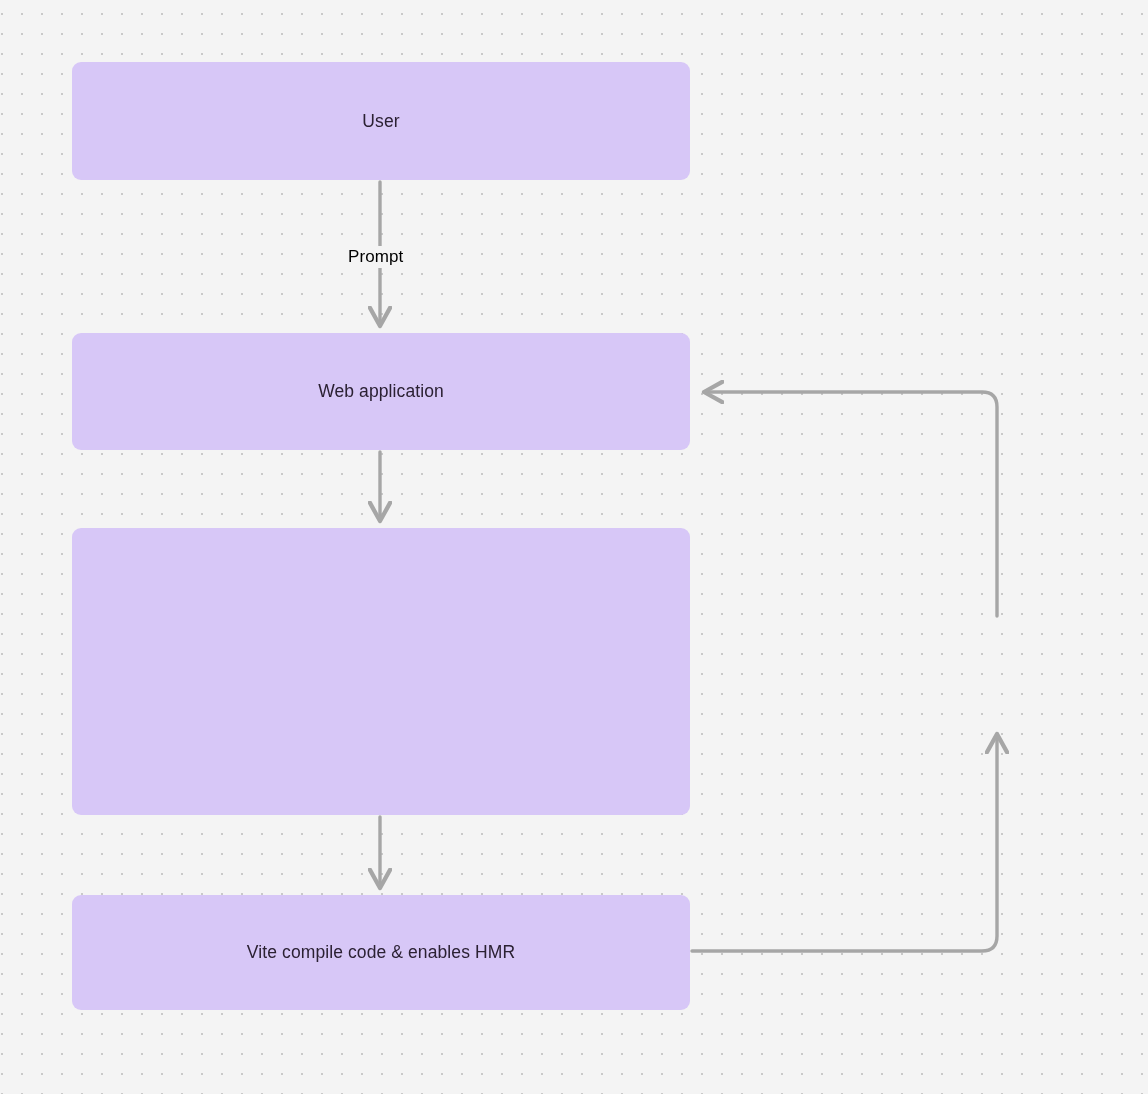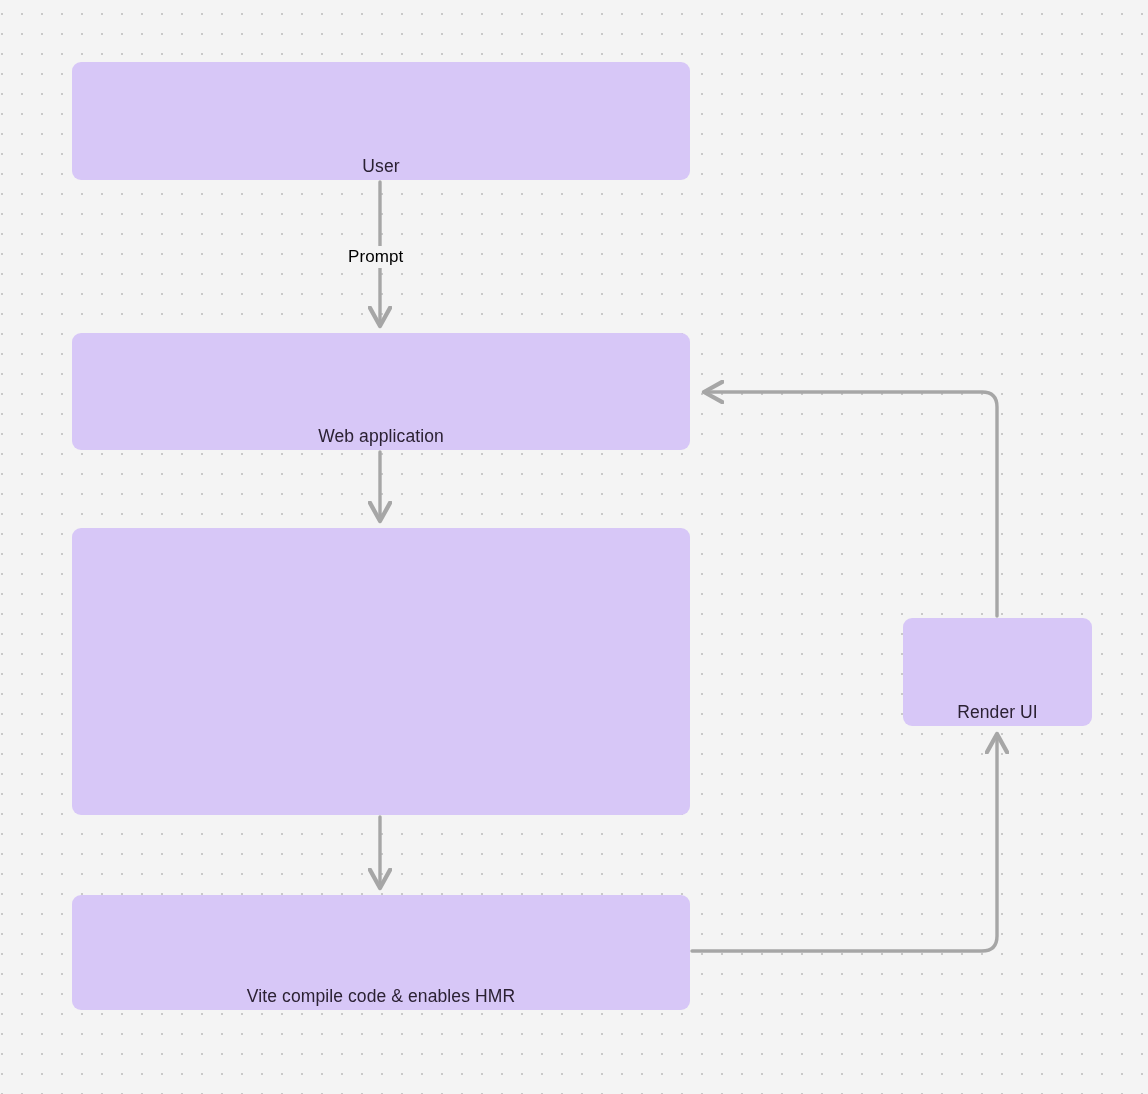--- a/index.html
+++ b/index.html
@@ -31,21 +31,21 @@
     width: 1148px;
     height: 1094px;
     pointer-events: none;
   }
 
   .node {
     position: absolute;
     box-sizing: border-box;
     border-radius: 9px;
     display: flex;
-    align-items: flex-end;
+    align-items: center;
     justify-content: center;
   }
 
   .node-lavender {
     background: #d7c7f7;
     color: #2b2133;
   }
 
   .node-label {
     font-size: 17.5px;
@@ -127,19 +127,16 @@
 
     
 
     
   </div>
 
   <div id="node-vite" class="node node-lavender">
     <span class="node-label">Vite compile code &amp; enables HMR</span>
   </div>
 
-  <div id="node-renderui" class="node node-lavender">
-    <span class="node-label">Render UI</span>
-  </div>
 
   <div id="edge-label-prompt" class="edge-label">Prompt</div>
 
 </div>
 
 </body></html>

